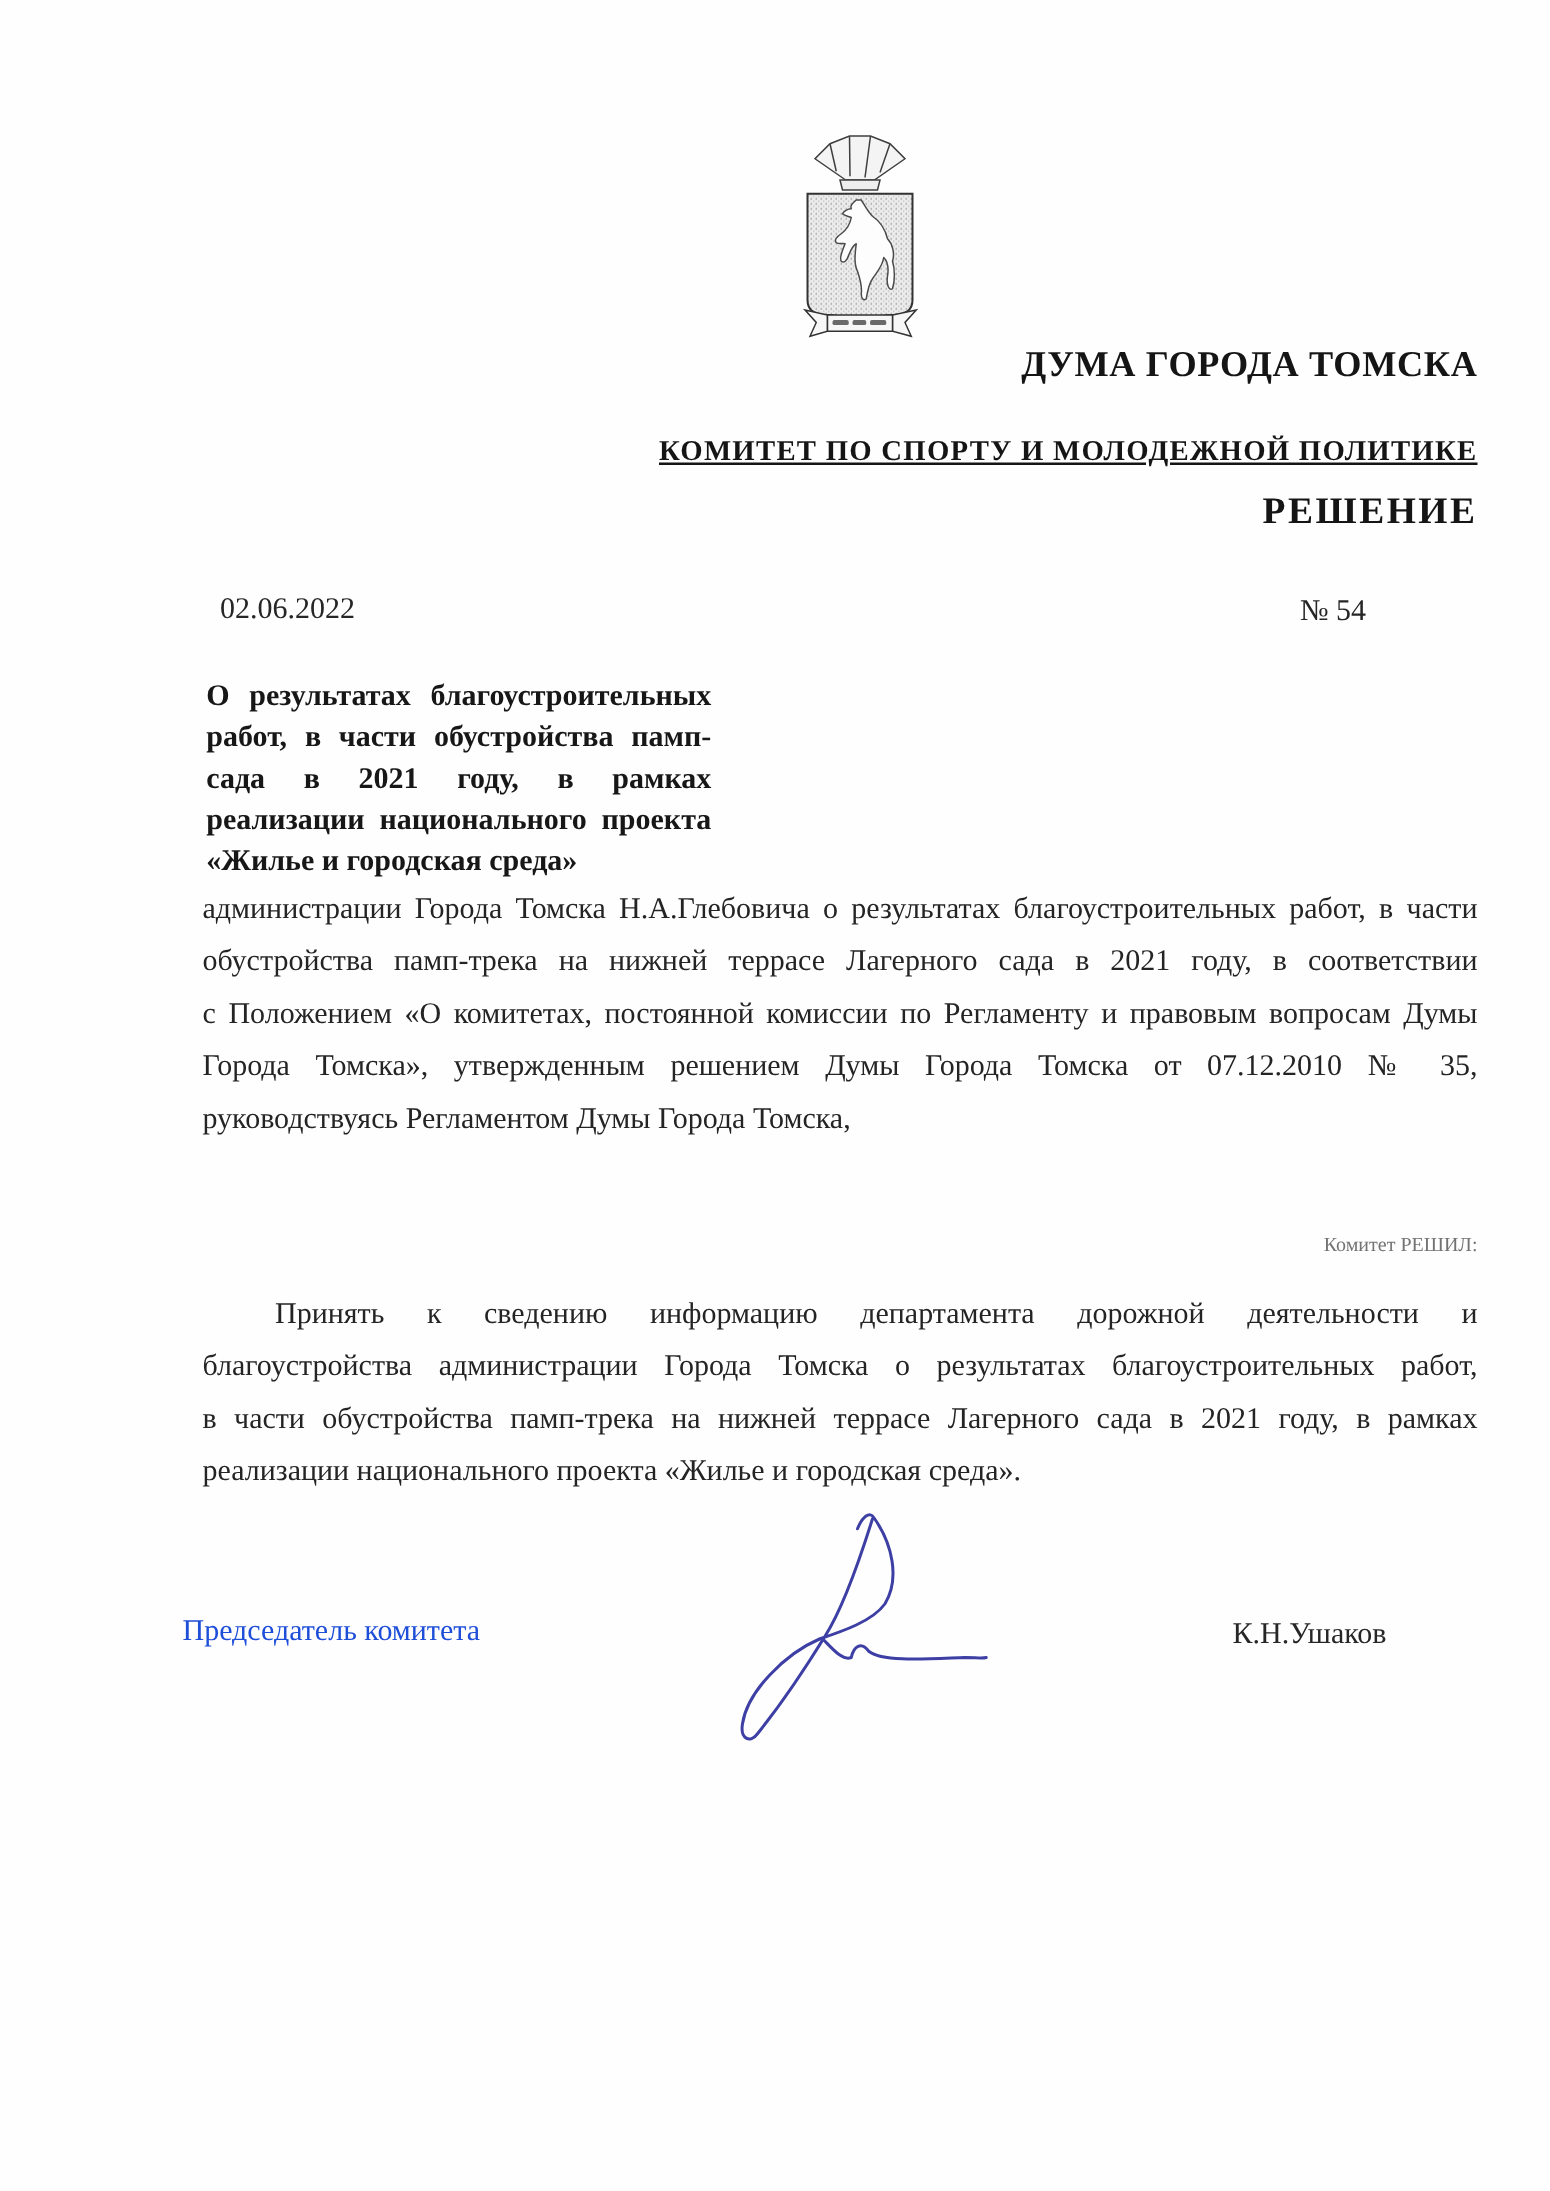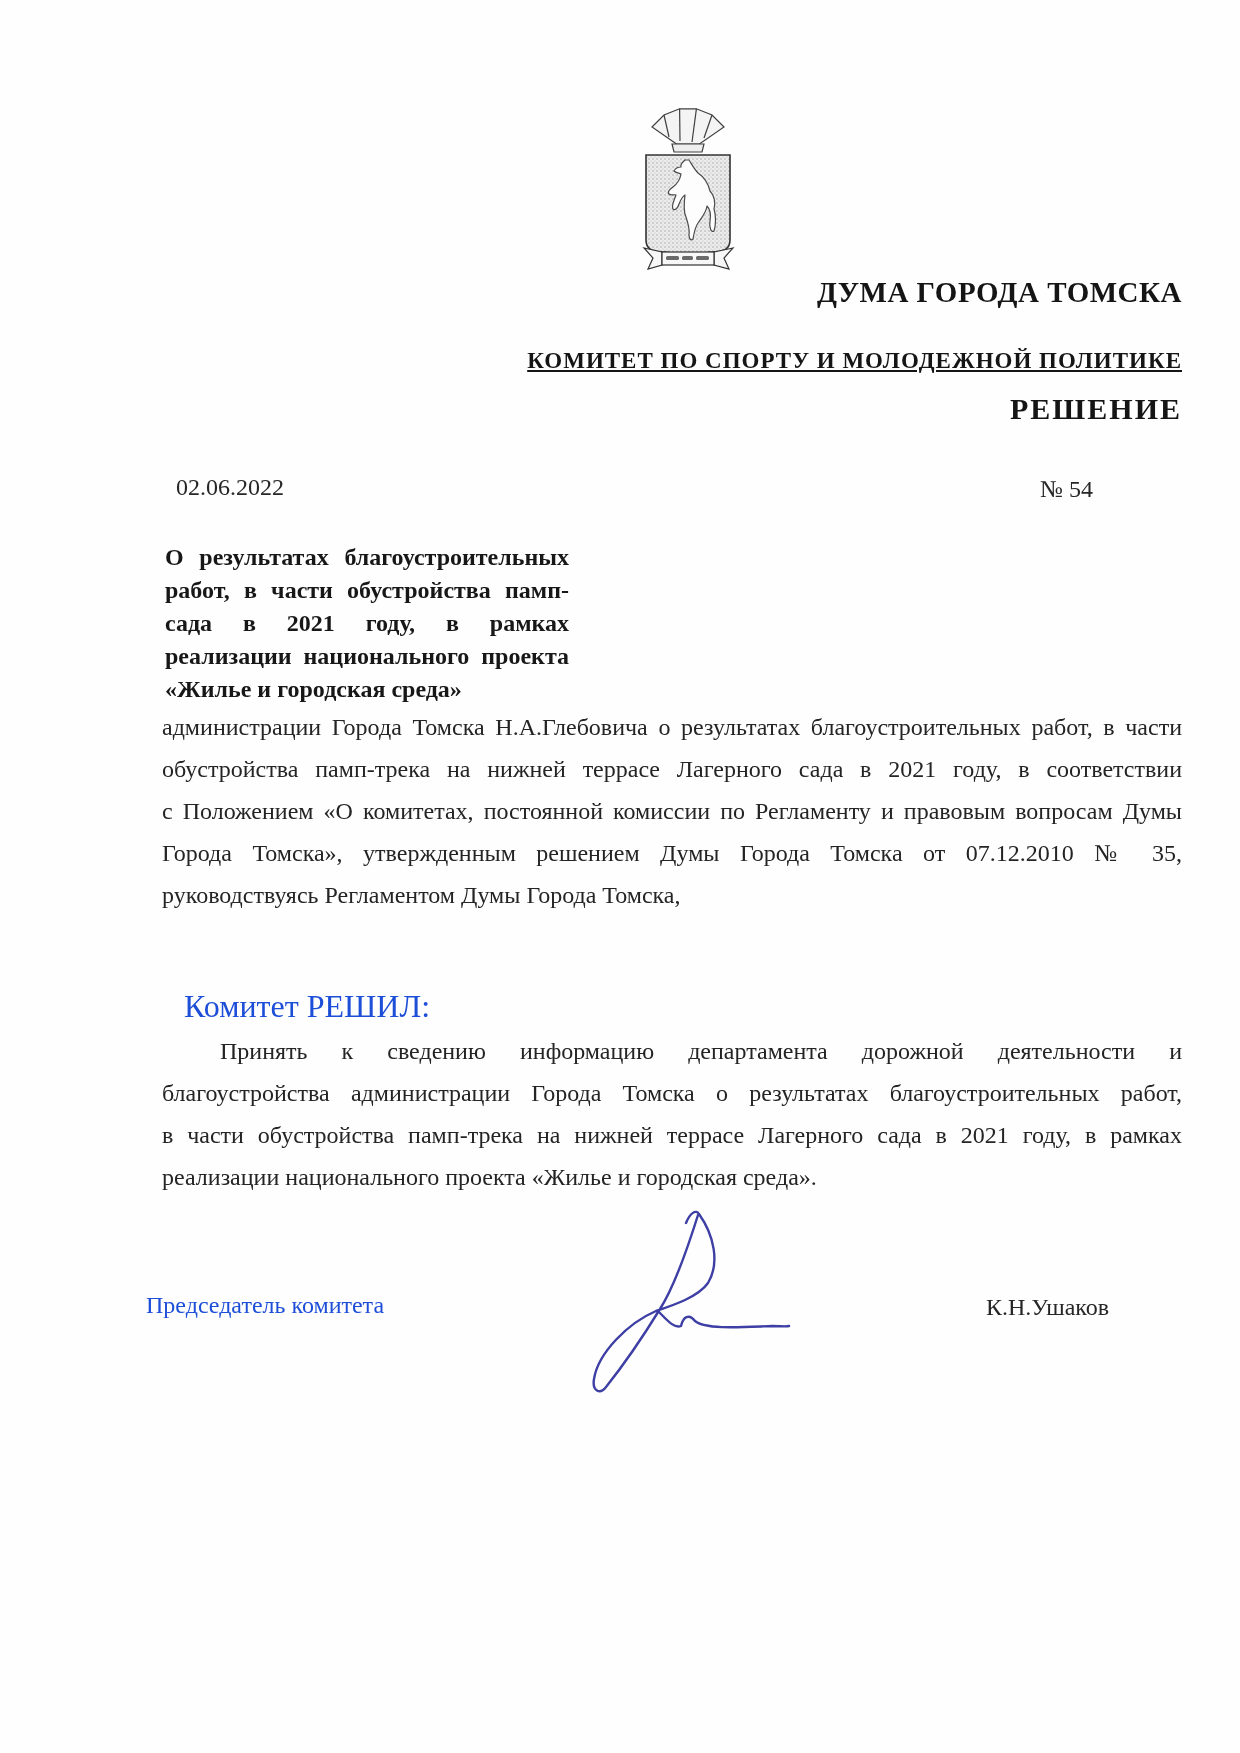--- a/index.html
+++ b/index.html
@@ -33,23 +33,23 @@
   .subj-line.last{text-align:left;text-align-last:left;}
 
   .para{left:162px;width:1020px;font-size:24px;color:#242424;}
   .para1{top:706px;}
   .para2{top:1030px;}
   .body-line{line-height:42px;text-align:justify;text-align-last:justify;}
   .body-line.first{text-indent:58px;}
   .body-line.last{text-align:center;text-align-last:left;}
 
   .resolution{
-    left:162px;top:988px;width:1020px;text-align:left;
+    left:162px;top:988px;width:1020px;text-align:right;
     padding-left:22px;box-sizing:border-box;
-    font-size:32px;color:#1d4ed8;
+    font-size:16px;color:#737373;
   }
 
   .sig-position{left:146px;top:1292px;font-size:24px;color:#1d4ed8;}
   .sig-name{left:986px;top:1294px;font-size:24px;color:#262626;}
 
   .emblem{left:636px;top:102px;}
   .signature-svg{left:548px;top:1205px;}
 </style>
 </head>
 <body>

